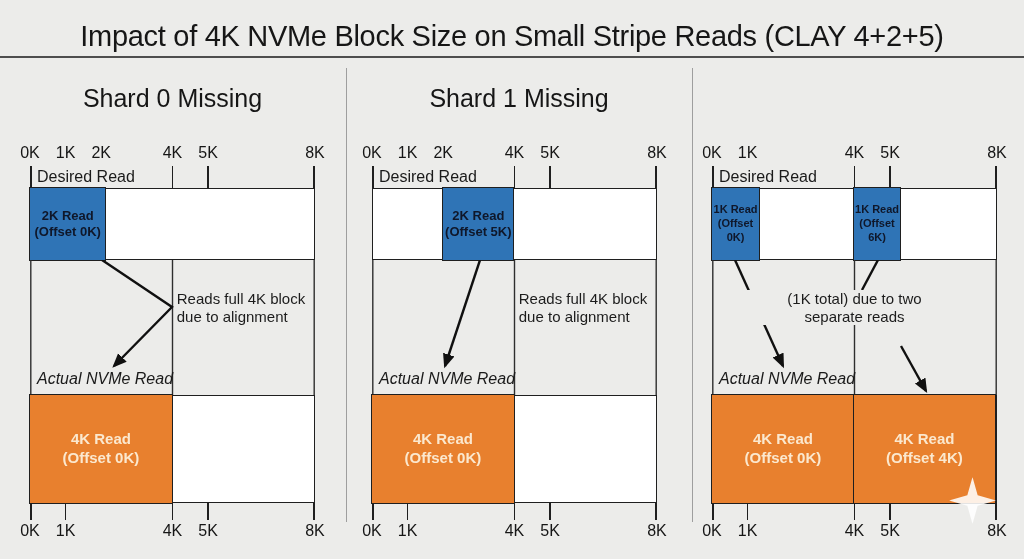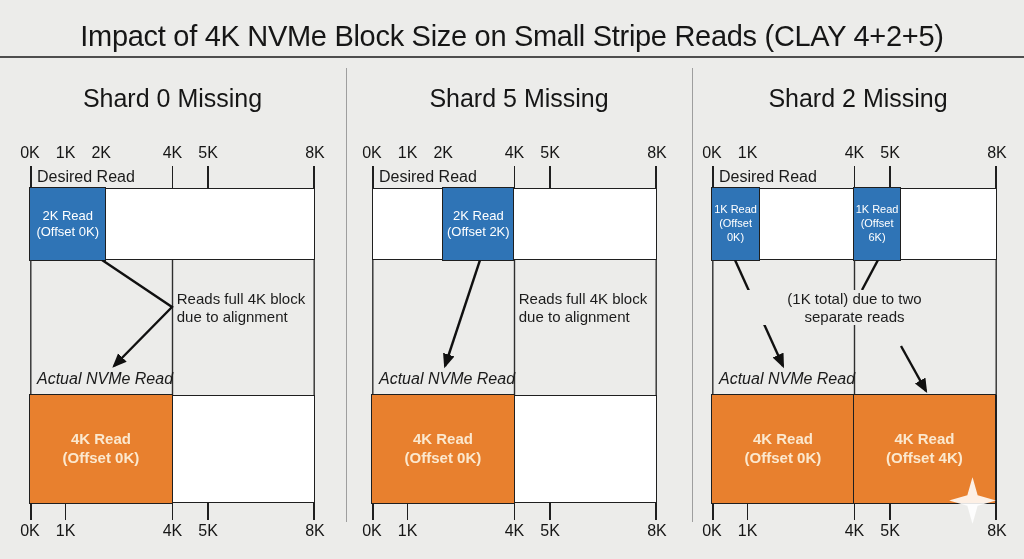--- a/index.html
+++ b/index.html
@@ -43,21 +43,21 @@
     border:1.6px solid #1F1F1F;box-sizing:border-box;
   }
   .desired-box{top:188px;height:72px;}
   .actual-box{top:395px;height:108px;}
   .seg{
     position:absolute;top:-1.6px;bottom:-1.6px;box-sizing:border-box;
     border:1.5px solid #1F1F1F;
     display:flex;flex-direction:column;align-items:center;justify-content:center;
     text-align:center;overflow:hidden;
   }
-  .seg.blue{background:#2F74B6;color:#ffffff;font-weight:normal;}
+  .seg.blue{background:#2F74B6;color:#0f172a;font-weight:bold;}
   .seg.orange{background:#E8802E;color:#FBE8CF;font-weight:bold;}
   .seg .seg-line{line-height:1.25;white-space:nowrap;}
   .middle{position:absolute;left:0;right:0;top:260px;height:135px;}
   .midsvg{position:absolute;inset:0;width:100%;height:100%;display:block;}
   .annotation{
     position:absolute;font-size:15px;line-height:1.18;color:#1C1C1C;
   }
   .annotation .ann-line{white-space:nowrap;}
   .sparkle{
     position:absolute;left:949px;top:477px;width:47px;height:47px;
@@ -129,39 +129,39 @@
             <div class="tick bottom-tick" style="left: calc(0% + 0px);"></div>
             <div class="tick bottom-tick" style="left: calc(12.5% - 0.8px);"></div>
             <div class="tick bottom-tick" style="left: calc(50% - 0.8px);"></div>
             <div class="tick bottom-tick" style="left: calc(62.5% - 0.8px);"></div>
             <div class="tick bottom-tick" style="left: calc(100% - 1.6px);"></div>
           </div>
     </div>
   </section>
 
   <section class="panel" style="left: 346px; width: 346px;">
-    <h2 class="panel-header">Shard 5 Missing</h2>
+    <h2 class="panel-header">Shard 1 Missing</h2>
     <div class="chart" style="left: 26px; right: 35px;">
       <div class="top-axis">
             <div class="axis-label" style="left: 0%;">0K</div>
             <div class="axis-label" style="left: 12.5%;">1K</div>
             <div class="axis-label" style="left: 25%;">2K</div>
             <div class="axis-label" style="left: 50%;">4K</div>
             <div class="axis-label" style="left: 62.5%;">5K</div>
             <div class="axis-label" style="left: 100%;">8K</div>
             <div class="tick top-tick" style="left: calc(0% + 0px);"></div>
             <div class="tick top-tick" style="left: calc(50% - 0.8px);"></div>
             <div class="tick top-tick" style="left: calc(62.5% - 0.8px);"></div>
             <div class="tick top-tick" style="left: calc(100% - 1.6px);"></div>
           </div>
       <div class="rowlabel desired-label">Desired Read</div>
       <div class="box desired-box">
             <div class="seg blue" style="left: calc(25% - 1.6px); width: calc(25% + 1.6px); font-size: 13px;">
               <div class="seg-line">2K Read</div>
-              <div class="seg-line">(Offset 2K)</div>
+              <div class="seg-line">(Offset 5K)</div>
             </div>
           </div>
       <div class="middle">
         <svg class="midsvg" viewBox="0 0 285 135" preserveAspectRatio="none">
               <line x1="0.8" x2="0.8" y1="0" y2="135" stroke="#2E2E2E" stroke-width="1.4"></line>
               <line x1="142.5" x2="142.5" y1="0" y2="135" stroke="#2E2E2E" stroke-width="1.4"></line>
               <line x1="284.2" x2="284.2" y1="0" y2="135" stroke="#2E2E2E" stroke-width="1.4"></line>
               <defs>
                 <marker id="ah1" markerWidth="7" markerHeight="6" refX="5" refY="2.5" orient="auto" markerUnits="strokeWidth">
                   <path d="M0,0 L6,2.5 L0,5 z" fill="#101010"></path>
@@ -190,21 +190,20 @@
             <div class="tick bottom-tick" style="left: calc(0% + 0px);"></div>
             <div class="tick bottom-tick" style="left: calc(12.5% - 0.8px);"></div>
             <div class="tick bottom-tick" style="left: calc(50% - 0.8px);"></div>
             <div class="tick bottom-tick" style="left: calc(62.5% - 0.8px);"></div>
             <div class="tick bottom-tick" style="left: calc(100% - 1.6px);"></div>
           </div>
     </div>
   </section>
 
   <section class="panel" style="left: 692px; width: 332px;">
-    <h2 class="panel-header">Shard 2 Missing</h2>
     <div class="chart" style="left: 20px; right: 27px;">
       <div class="top-axis">
             <div class="axis-label" style="left: 0%;">0K</div>
             <div class="axis-label" style="left: 12.5%;">1K</div>
             <div class="axis-label" style="left: 50%;">4K</div>
             <div class="axis-label" style="left: 62.5%;">5K</div>
             <div class="axis-label" style="left: 100%;">8K</div>
             <div class="tick top-tick" style="left: calc(0% + 0px);"></div>
             <div class="tick top-tick" style="left: calc(50% - 0.8px);"></div>
             <div class="tick top-tick" style="left: calc(62.5% - 0.8px);"></div>

